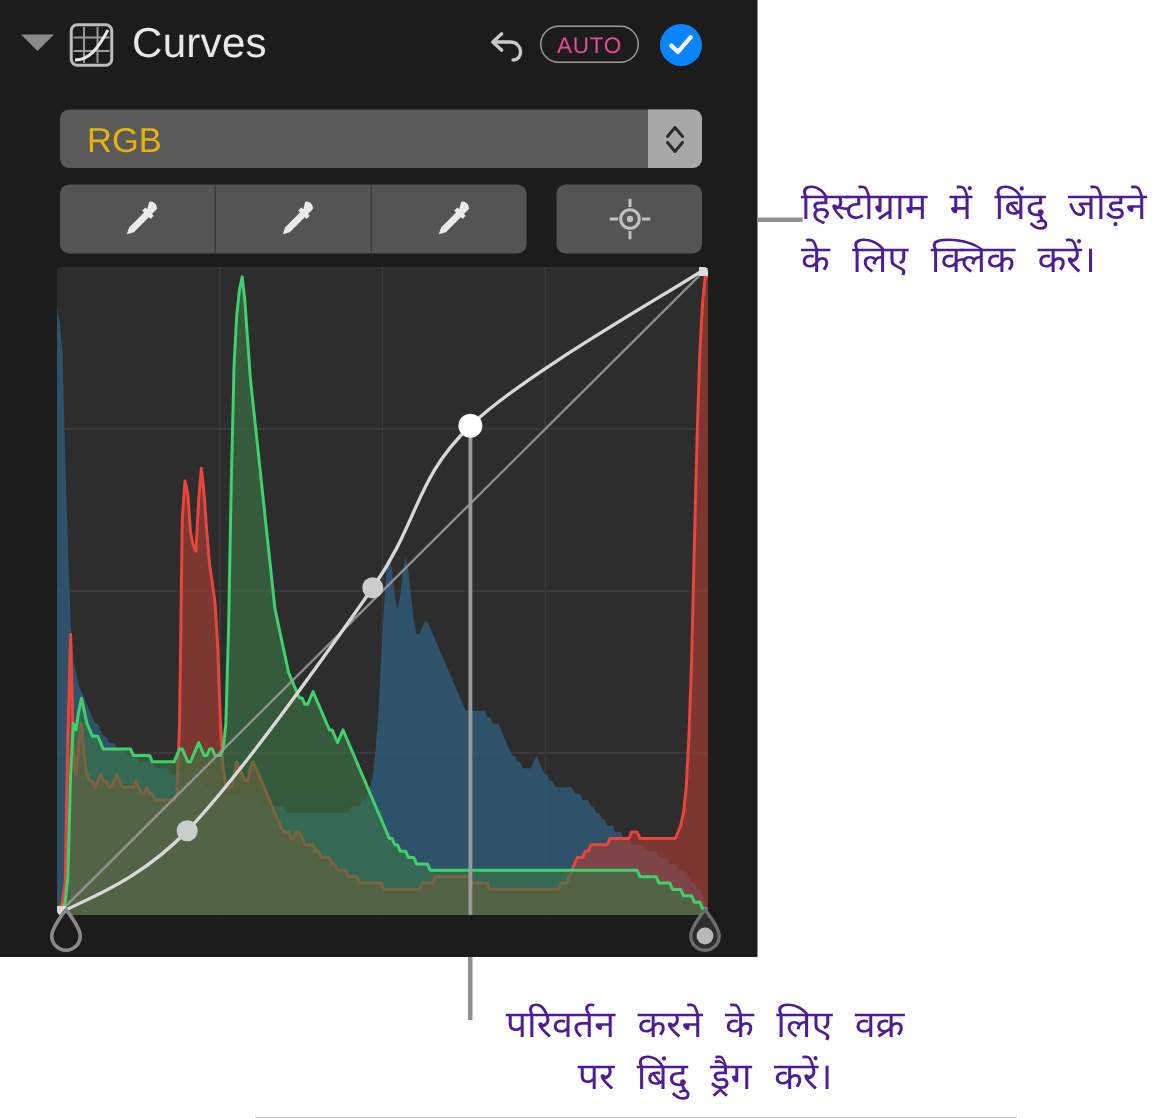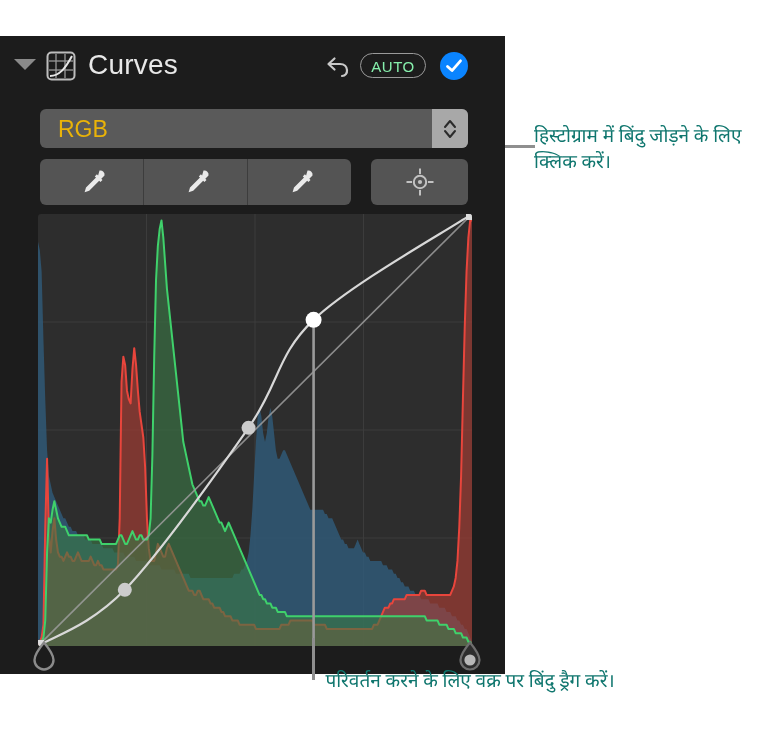--- a/index.html
+++ b/index.html
@@ -16,21 +16,20 @@
   }
 
   
   #panel {
     position: absolute;
     left: 0;
     top: 0;
     width: 505px;
     height: 638px;
     background: #1c1c1c;
-    margin-top: 36px;
   }
 
   
   #header {
     position: absolute;
     left: 0; top: 0;
     width: 505px; height: 60px;
   }
   #disclosure-triangle {
     position: absolute;
@@ -59,21 +58,21 @@
     left: 322px; top: 15px;
     width: 30px; height: 30px;
     cursor: pointer;
   }
   #auto-button {
     position: absolute;
     left: 360px; top: 17px;
     width: 66px; height: 25px;
     border: 1.5px solid #9a9a9a;
     border-radius: 13px;
-    color: #86efac;
+    color: #ec4899;
     font-size: 15px;
     line-height: 25px;
     text-align: center;
     letter-spacing: 0.5px;
     cursor: pointer;
     box-sizing: border-box;
   }
   #apply-button {
     position: absolute;
     left: 440px; top: 16px;
@@ -148,23 +147,23 @@
   #graph svg { display: block; }
 
   
   .range-handle { position: absolute; cursor: pointer; }
   #black-point-handle { left: 32px; top: 605px; width: 24px; height: 30px; }
   #white-point-handle { left: 458px; top: 605px; width: 24px; height: 30px; }
 
   
   .callout-text {
     position: absolute;
-    color: #0f766e;
-    font-family: Liberation Serif, serif;
-    font-size: 19px;
+    color: #4c1d95;
+    font-family: Liberation Mono, monospace;
+    font-size: 25px;
     line-height: 1.38;
   }
   #callout-add-point-text {
     left: 534px; top: 123px;
     width: 248px;
   }
   #callout-drag-point-text {
     left: 320px; top: 668px;
     width: 300px;
     text-align: center;

